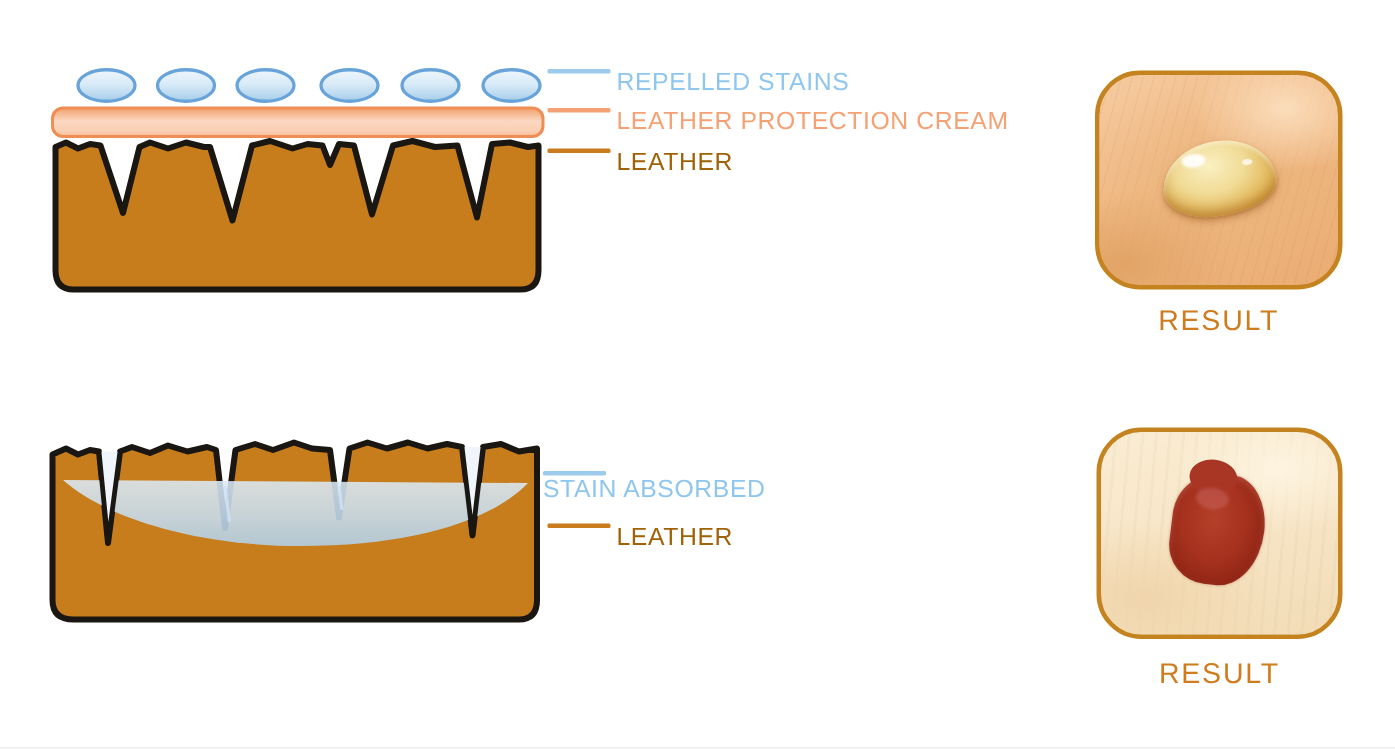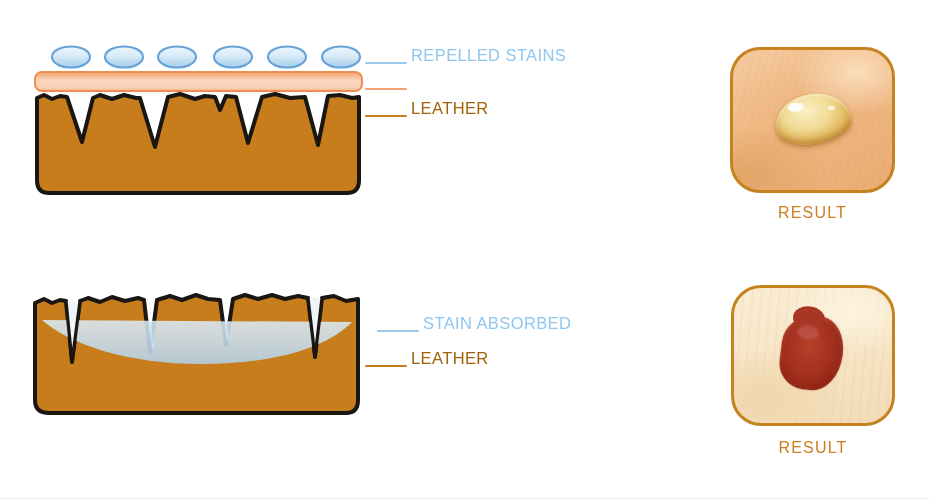--- a/index.html
+++ b/index.html
@@ -1,19 +1,19 @@
 <!DOCTYPE html>
 <html><head>
 <meta charset="utf-8">
 <style>
   html,body{margin:0;padding:0;background:#fff;}
   .canvas{position:relative;width:930px;height:500px;background:#fff;overflow:hidden;
           font-family:"Liberation Sans",sans-serif;}
   
-  .label-row{position:absolute;display:flex;align-items:flex-end;height:18px;}
+  .label-row{position:absolute;display:flex;align-items:flex-start;height:18px;}
   .leader{display:inline-block;width:42px;height:2.5px;margin-right:4px;border-radius:1px;flex:0 0 auto;}
   .lbl{font-size:16.5px;line-height:18px;letter-spacing:.4px;white-space:nowrap;font-weight:400;}
   .blue-t{color:#8EC6EF}.blue-l{background:#9CCBEE}
   .salmon-t{color:#F5A173}.salmon-l{background:#F5A173}
   .orange-t{color:#a16207}.orange-l{background:#C97B1E}
   
   .photo{position:absolute;box-sizing:border-box;border:3px solid #C4831F;border-radius:30px;overflow:hidden;}
   .photo-protected{left:730px;top:47px;width:165px;height:146px;
     background:
       radial-gradient(90px 60px ellipse at 78% 16%, #FBDDBB 0%, rgba(251,221,187,0) 70%),
@@ -39,21 +39,21 @@
       linear-gradient(165deg,#FAEDD4 0%,#F7E5C6 50%,#F2DCB6 100%);}
   .stain-blob{position:absolute;left:50%;top:48%;width:62px;height:74px;
     transform:translate(-52%,-50%) rotate(7deg);
     border-radius:55% 45% 52% 48% / 46% 54% 60% 40%;
     background:radial-gradient(ellipse at 45% 42%, #B5402A 0%, #A5311E 45%, #8F2414 75%, #801E0F 100%);
     box-shadow:inset 0 2px 4px rgba(255,170,150,.25),0 0 2px rgba(140,50,30,.4);}
   .stain-lobe{position:absolute;left:8px;top:-9px;width:32px;height:24px;border-radius:50%;
     background:#A93625;}
   .stain-sheen{position:absolute;left:14px;top:10px;width:22px;height:14px;border-radius:50%;
     background:rgba(215,120,120,.35);filter:blur(1px);}
-  .caption{position:absolute;text-align:center;font-size:16px;letter-spacing:1.2px;
+  .caption{position:absolute;text-align:center;font-size:19px;letter-spacing:1.2px;
     color:#CE7C1E;font-weight:400;}
   .caption-protected{left:730px;top:204px;width:165px;}
   .caption-stained{left:731px;top:439px;width:164px;}
   
   .diagram{position:absolute;}
   .diagram-protected{left:25px;top:38px;}
   .diagram-stained{left:25px;top:288px;}
   .bottom-divider{position:absolute;left:0;right:0;bottom:1px;height:1px;background:#ECECEC;}
 </style>
 </head>
@@ -89,20 +89,21 @@
       <ellipse cx="316" cy="19" rx="19" ry="10.5"></ellipse>
     </g>
   </svg>
 
   <div class="label-row" style="left:365px;top:46px;">
     <span class="leader blue-l"></span>
     <span class="lbl blue-t">REPELLED STAINS</span>
   </div>
   <div class="label-row" style="left:365px;top:72px;">
     <span class="leader salmon-l"></span>
+    <span class="lbl salmon-t">LEATHER PROTECTION CREAM</span>
   </div>
   <div class="label-row" style="left:365px;top:99px;">
     <span class="leader orange-l"></span>
     <span class="lbl orange-t">LEATHER</span>
   </div>
 
   <div class="photo photo-protected">
     <div class="droplet">
       <div class="droplet-hl"></div>
       <div class="droplet-hl2"></div>
@@ -124,21 +125,21 @@
     <path d="M17,32 L327,34 C305,57 255,76 175,76 C105,76 45,57 17,32 Z" fill="url(#lensGrad)" opacity="0.87"></path>
 
     <path d="M41,13 L47,74 L55,13" fill="#EFF5FA" stroke="#1A1611" stroke-width="3.2" stroke-linejoin="round" stroke-linecap="round"></path>
     <path d="M283,10 L290,69 L297,10" fill="#EFF5FA" stroke="#1A1611" stroke-width="3.2" stroke-linejoin="round" stroke-linecap="round"></path>
     <g stroke="#CFE3F4" stroke-width="2.2" opacity="0.8" fill="none">
       <path d="M125,36 L128,60"></path>
       <path d="M201,36 L203,52"></path>
     </g>
   </svg>
 
-  <div class="label-row" style="left:377px;top:314px;">
+  <div class="label-row" style="left:362px;top:314px;flex-direction:column;">
     <span class="leader blue-l"></span>
     <span class="lbl blue-t">STAIN ABSORBED</span>
   </div>
   <div class="label-row" style="left:365px;top:349px;">
     <span class="leader orange-l"></span>
     <span class="lbl orange-t">LEATHER</span>
   </div>
 
   <div class="photo photo-stained">
     <div class="stain-blob">

